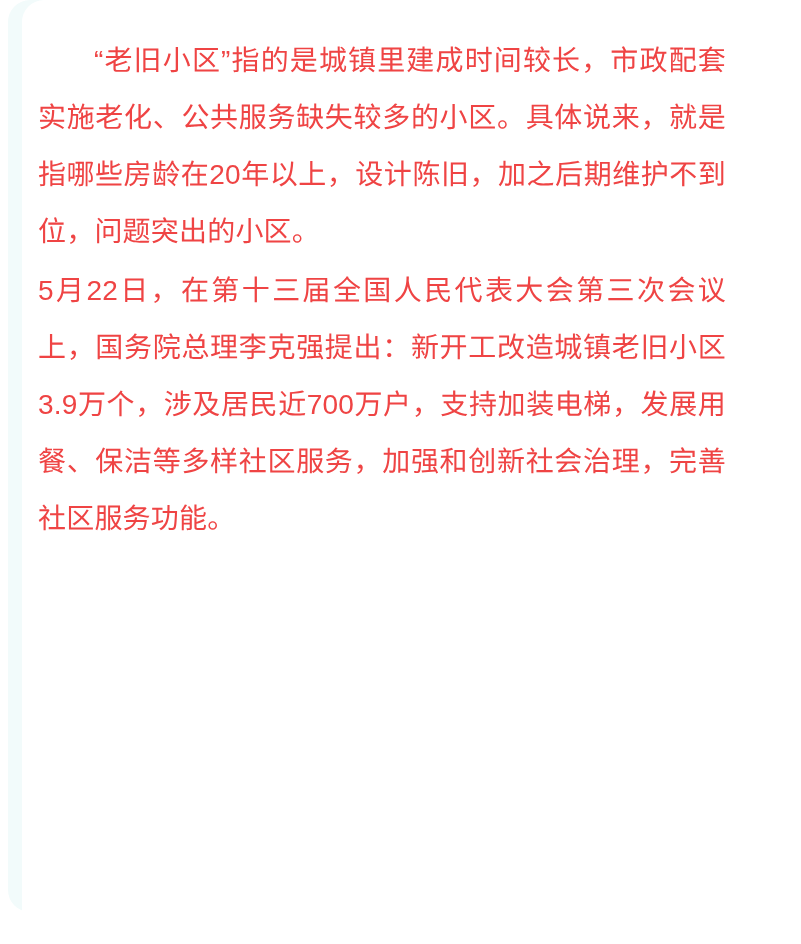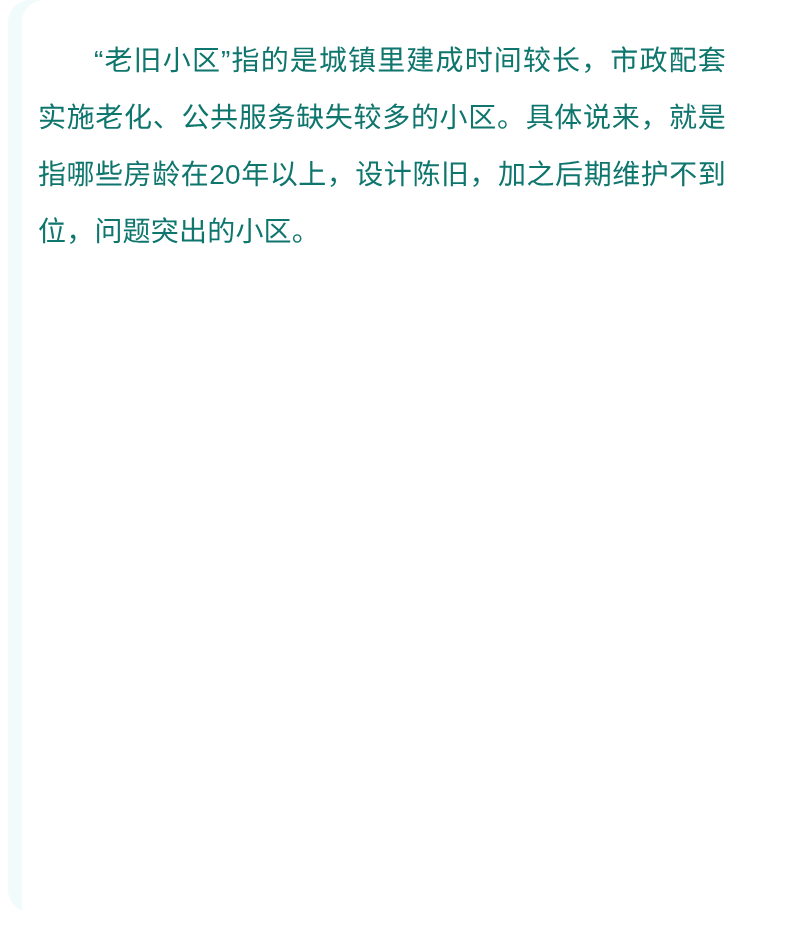--- a/index.html
+++ b/index.html
@@ -43,35 +43,36 @@
   }
   .article {
     position: absolute;
     left: 38px;
     top: 32px;
     width: 704px;
     box-sizing: border-box;
   }
   .para {
     margin: 0 16px 2px 0;
-    color: #0f766e;
+    color: #ef4444;
     font-size: 28px;
     line-height: 57px;
     letter-spacing: 0.2px;
     text-align: justify;
     text-justify: inter-ideograph;
     font-weight: 400;
   }
   .para.indent {
     text-indent: 2em;
   }
 </style>
 </head>
 <body>
 
 <div class="page">
   <div class="card"></div>
   <div class="card-inner"></div>
 
   <div class="article">
     <p class="para indent">“老旧小区”指的是城镇里建成时间较长，市政配套实施老化、公共服务缺失较多的小区。具体说来，就是指哪些房龄在20年以上，设计陈旧，加之后期维护不到位，问题突出的小区。</p>
+    <p class="para">5月22日，在第十三届全国人民代表大会第三次会议上，国务院总理李克强提出：新开工改造城镇老旧小区3.9万个，涉及居民近700万户，支持加装电梯，发展用餐、保洁等多样社区服务，加强和创新社会治理，完善社区服务功能。</p>
   </div>
 </div>
 
 </body></html>

